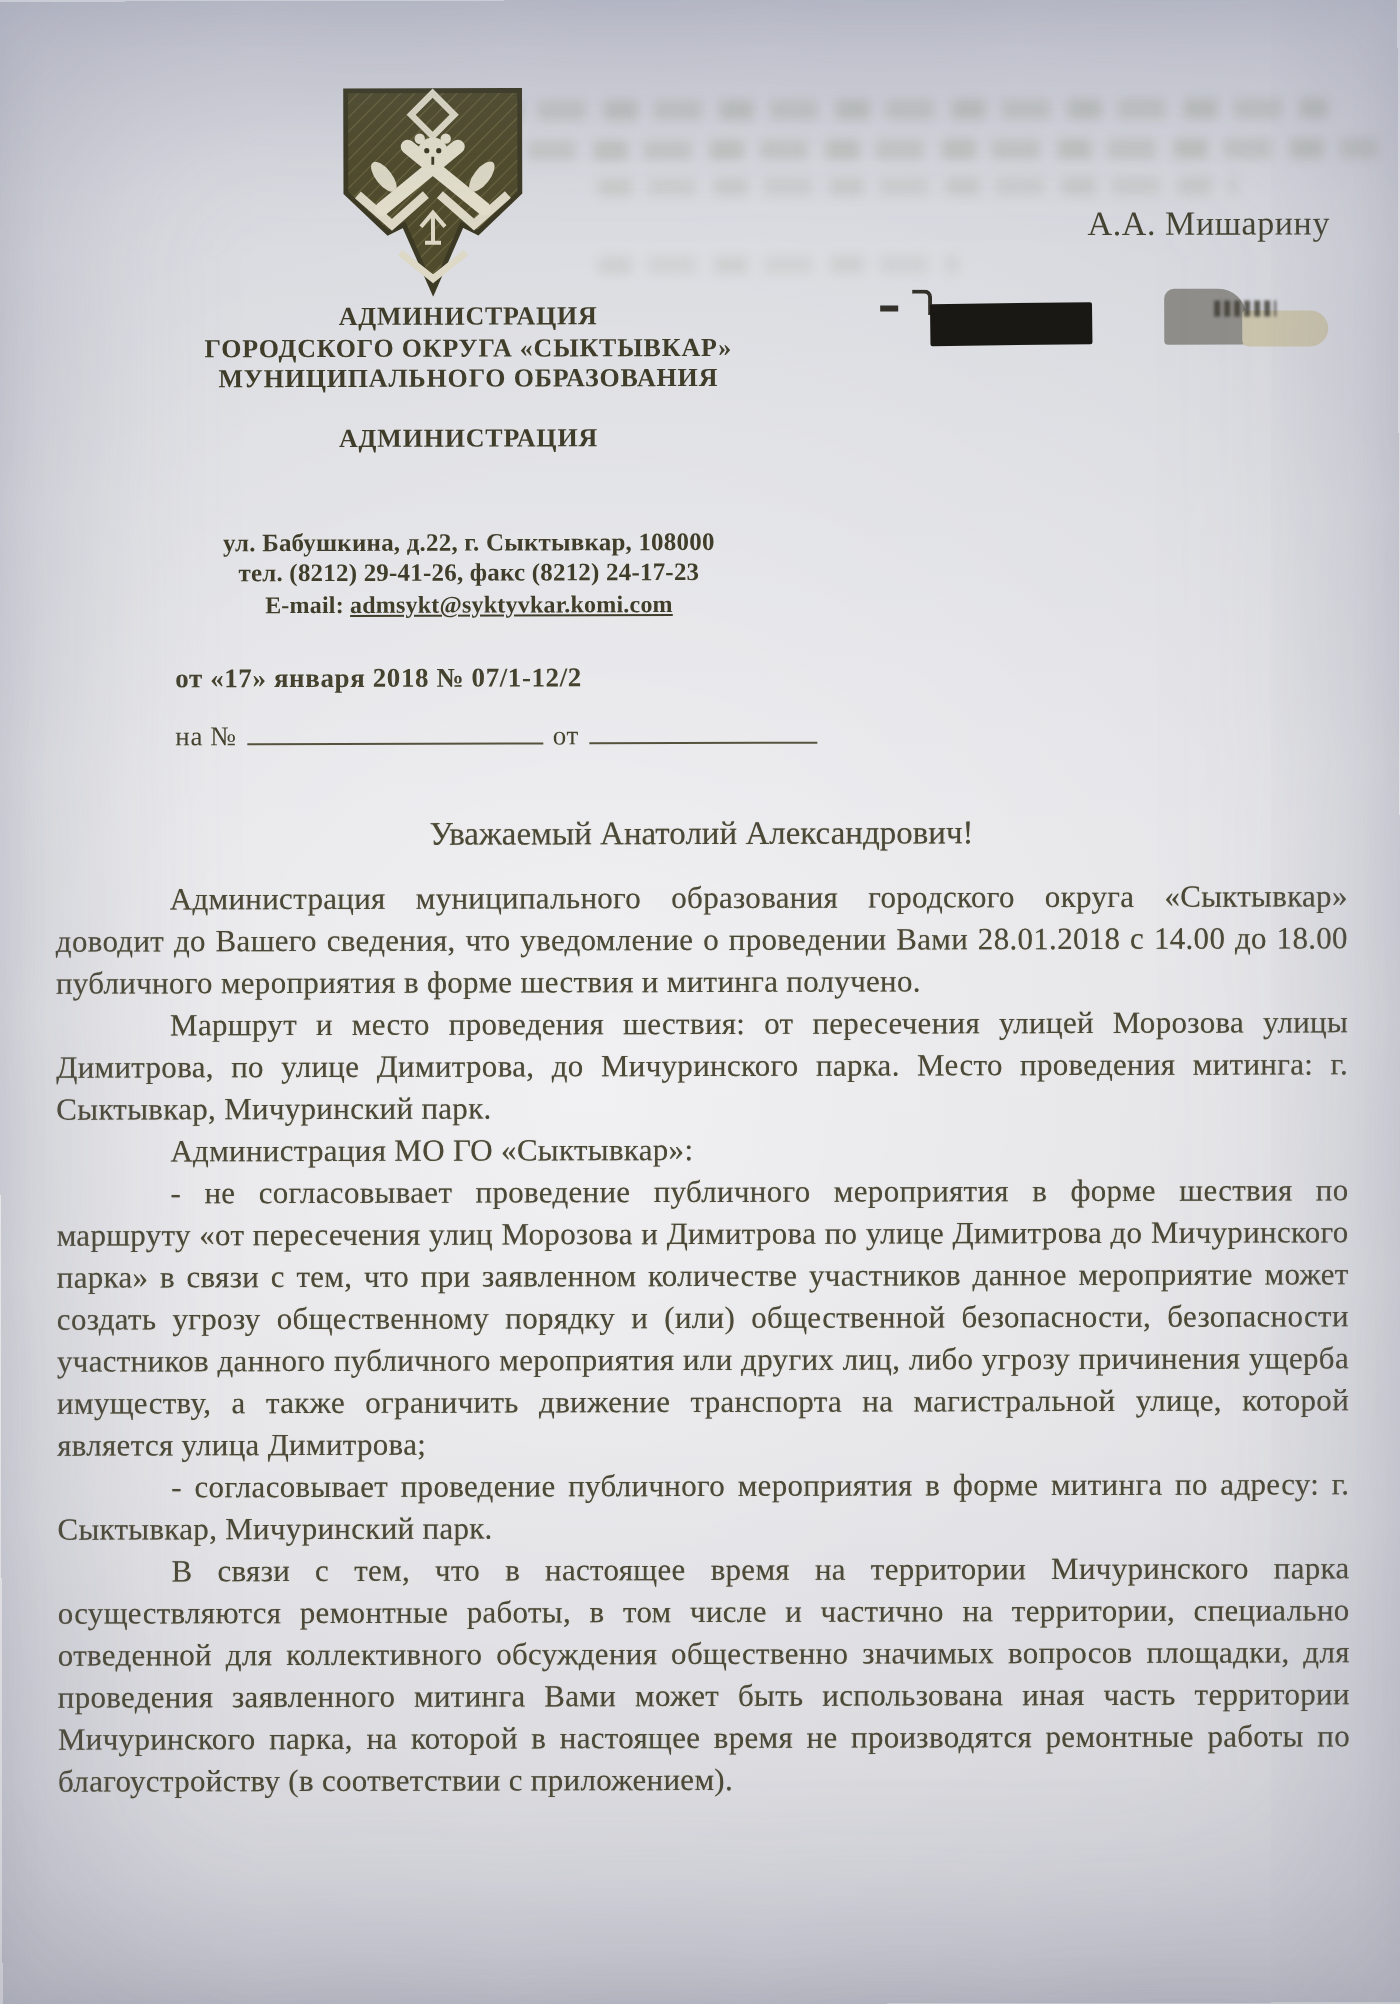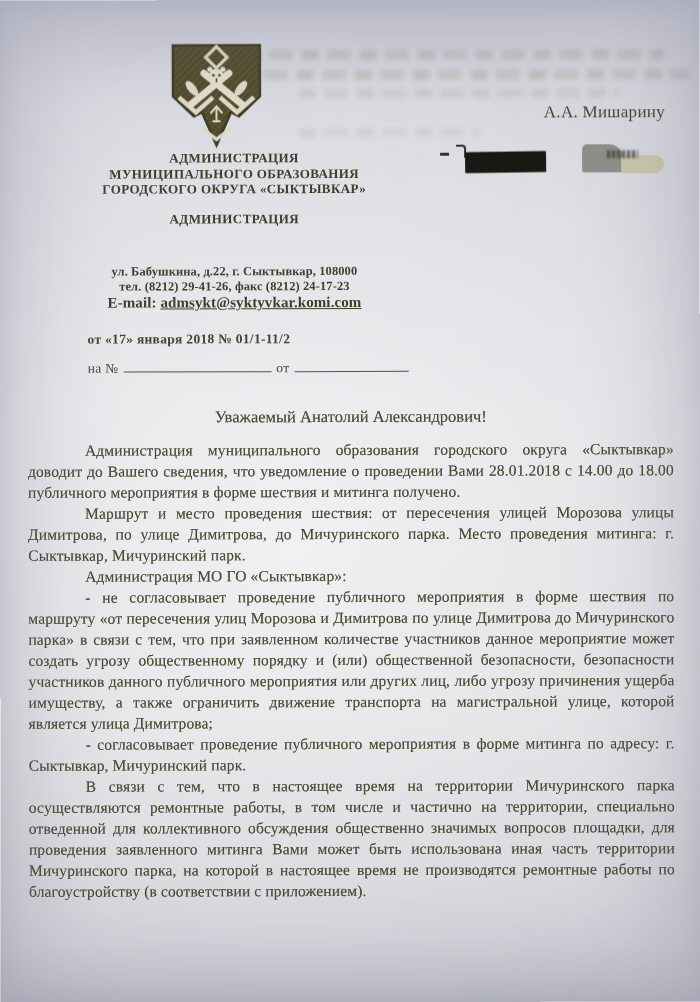--- a/index.html
+++ b/index.html
@@ -19,21 +19,21 @@
   .gline{border-radius:2px;background:repeating-linear-gradient(90deg,
      rgba(98,108,64,.38) 0 17px, rgba(98,108,64,0) 17px 25px,
      rgba(98,108,64,.30) 25px 49px, rgba(98,108,64,0) 49px 58px);}
 
   .emblem{position:absolute;left:170px;top:42px;width:95px;height:106px;}
 
   .lh{position:absolute;left:55px;width:360px;text-align:center;color:#403e2b;font-weight:bold;}
   #org-ru{top:150px;font-size:13px;line-height:15.5px;letter-spacing:.4px;}
   #org-komi{top:211px;font-size:13px;line-height:15.5px;letter-spacing:.4px;}
   #contact{top:264px;font-size:12.5px;line-height:15px;letter-spacing:.1px;}
-  #email-line{font-size:15px;font-weight:bold;margin-top:1px;}
+  #email-line{font-size:12px;font-weight:bold;margin-top:1px;}
   #email-line .mail{text-decoration:underline;}
 
   .refline{position:absolute;left:88px;font-size:13.5px;color:#45432f;font-weight:bold;letter-spacing:.3px;}
   #ref-date{top:331px;}
   #reply{top:359px;font-weight:normal;}
   .blank{display:inline-block;border-bottom:1.4px solid #55523e;height:12px;vertical-align:baseline;margin:0 5px;}
   .blank.b1{width:148px;}
   .blank.b2{width:114px;}
 
   #addressee{position:absolute;left:440px;top:103px;width:226px;text-align:right;
@@ -92,36 +92,36 @@
     <circle cx="44.5" cy="33" r="1.3" fill="#3c3a25"></circle>
     <circle cx="50.5" cy="33" r="1.3" fill="#3c3a25"></circle>
     <path d="M47.5 36 v4" stroke="#3c3a25" stroke-width="1.4"></path>
     <ellipse cx="23" cy="46" rx="4" ry="9" transform="rotate(-38 23 46)" fill="#dcd8c5"></ellipse>
     <ellipse cx="72" cy="46" rx="4" ry="9" transform="rotate(38 72 46)" fill="#dcd8c5"></ellipse>
     <path d="M47.5 64 v16 M41.5 71 L47.5 64 L53.5 71 M43.5 79 h8" stroke="#dcd8c5" stroke-width="2" fill="none"></path>
   </svg>
 
   <div class="lh" id="org-ru">
     <div>АДМИНИСТРАЦИЯ</div>
+    <div>ГОРОДСКОГО ОКРУГА «СЫКТЫВКАР»</div>
     <div>МУНИЦИПАЛЬНОГО ОБРАЗОВАНИЯ</div>
-    <div>ГОРОДСКОГО ОКРУГА «СЫКТЫВКАР»</div>
   </div>
   <div class="lh" id="org-komi">
     <div>АДМИНИСТРАЦИЯ</div>
   </div>
   <div class="lh" id="contact">
     <div>ул. Бабушкина, д.22,  г. Сыктывкар, 108000</div>
     <div>тел. (8212) 29-41-26, факс (8212) 24-17-23</div>
     <div id="email-line">
       <span>E-mail:</span>
       <span class="mail">admsykt@syktyvkar.komi.com</span>
     </div>
   </div>
 
-  <div class="refline" id="ref-date">от «17» января  2018  № 01/1-11/2</div>
+  <div class="refline" id="ref-date">от «17» января  2018  № 07/1-12/2</div>
   <div class="refline" id="reply">
     <span>на №</span><span class="blank b1"></span><span>от</span><span class="blank b2"></span>
   </div>
 
   <div id="addressee">А.А. Мишарину</div>
   <div class="redaction" id="red-mark1"></div>
   <div class="redaction" id="red-mark2"></div>
   <div class="redaction" id="red-black"></div>
   <div class="redaction" id="red-gray"></div>
   <div class="redaction" id="red-beige"></div>

